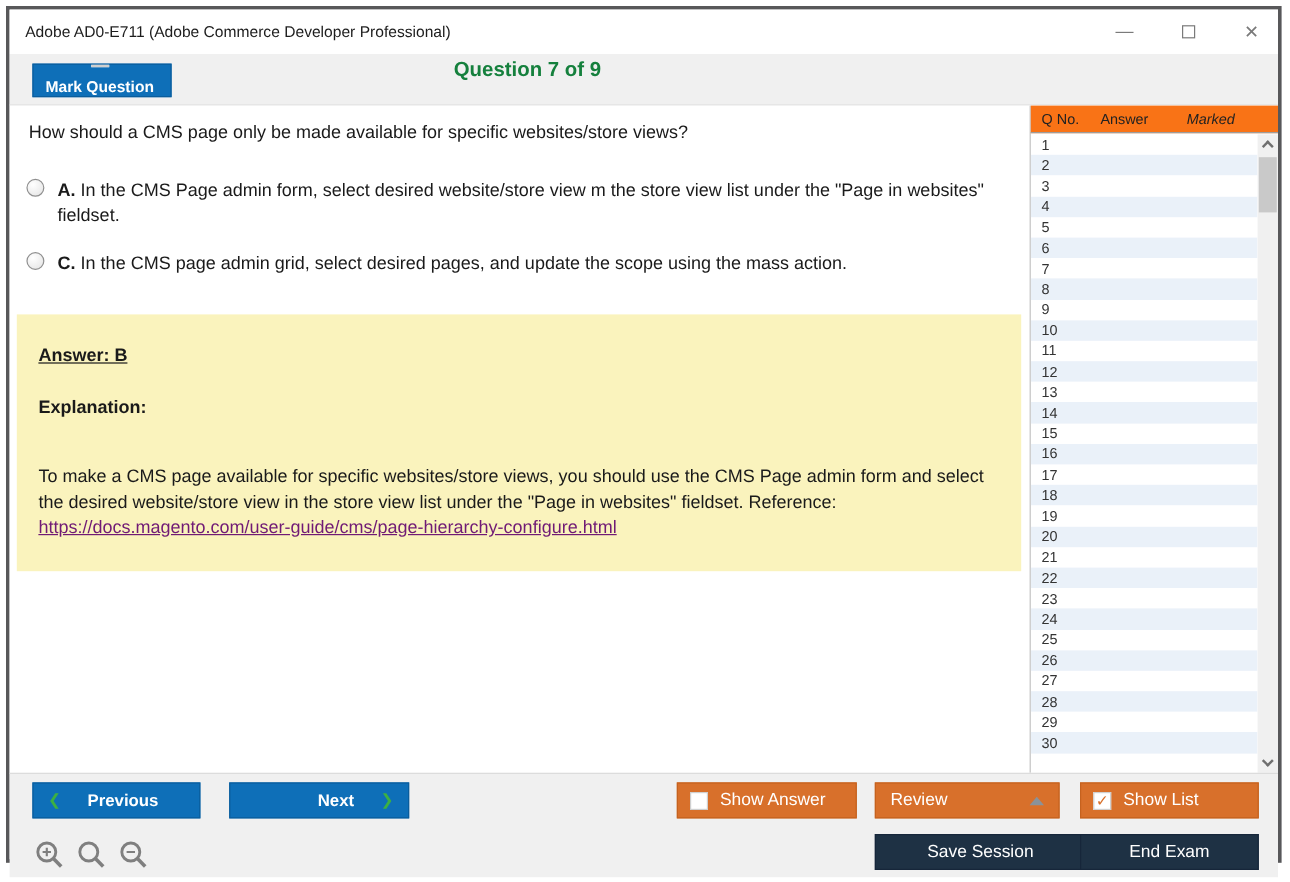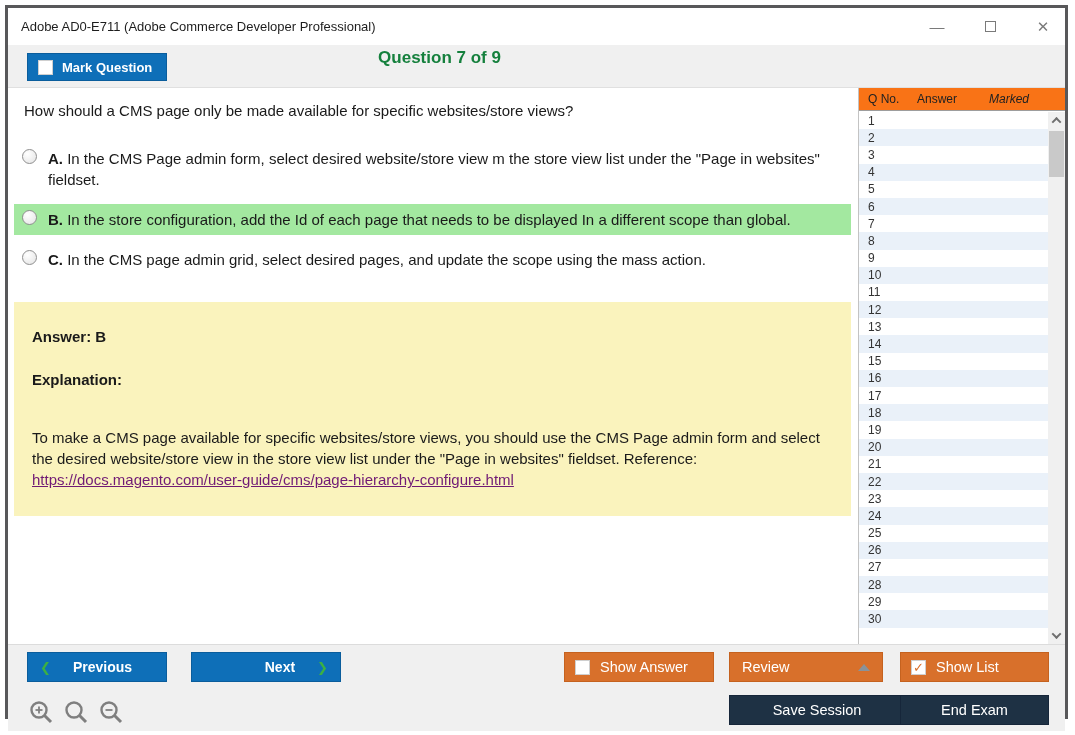--- a/index.html
+++ b/index.html
@@ -9,37 +9,37 @@
 
   
   .titlebar { position:relative; height:37px; background:#ffffff; }
   .title-text { position:absolute; left:13px; top:11px; font-size:13px; color:#1d1d1d; }
   .win-controls { position:absolute; right:12px; top:0; height:37px; display:flex; align-items:center; gap:33px; }
   .win-btn { width:20px; height:20px; display:flex; align-items:center; justify-content:center; color:#7a7a7a; font-size:15px; cursor:default; }
   .max-box { width:11px; height:11px; border:1px solid #7a7a7a; display:inline-block; }
 
   
   .headerbar { position:relative; height:43px; background:#f0f0f0; border-bottom:1px solid #e0e0e0; }
-  .btn-blue { position:absolute; left:19px; top:8px; height:28px; padding:0 14px 0 10px; background:#0e6fb8; border:1px solid #0a5d9c; color:#fff; font-weight:bold; font-size:13px; display:flex; align-items:center; gap:9px; cursor:pointer; }
+  .btn-blue { position:absolute; left:19px; top:8px; height:28px; padding:0 14px 0 10px; background:#0e6fb8; border:1px solid #0a5d9c; color:#fff; font-weight:bold; font-size:13px; display:flex; align-items:center; gap:9px; cursor:pointer;flex-direction:column; }
   .checkbox { width:15px; height:15px; background:#fff; border:1px solid #cfcfcf; display:inline-flex; align-items:center; justify-content:center; font-size:13px; line-height:1; }
   .q-counter { position:absolute; left:16px; right:210px; top:0; height:26px; display:flex; align-items:center; justify-content:center; font-weight:bold; font-size:17px; color:#15803d; }
 
   
   .main { position:relative; height:556px; background:#fff; display:flex; }
   .question-area { position:relative; width:850px; padding:14px 8px 0 14px; }
   .question-text { font-size:15px; color:#1a1a1a; padding-left:2px; }
   .options { margin-top:24px; }
   .option { display:flex; align-items:flex-start; padding:5px 2px 5px 8px; margin:0 0 9px -8px; width:837px; cursor:pointer; }
   .option.highlighted { background:#a3e8a0; }
   .radio { flex:0 0 15px; width:15px; height:15px; border:1px solid #8f8f8f; border-radius:50%; background:radial-gradient(circle at 35% 30%, #ffffff, #e3e3e3); margin:1px 11px 0 0; }
   .option-text { font-size:15px; color:#1a1a1a; line-height:1.4; }
   .option-text b { font-weight:bold; }
 
   .explanation { margin:27px 0 0 -8px; width:837px; background:#faf3bd; padding:24px 18px 26px 18px; font-size:15px; color:#1a1a1a; line-height:1.42; }
-  .exp-answer { font-weight:bold; }
+  .exp-answer { font-weight:bold;text-decoration:underline; }
   .exp-label { font-weight:bold; margin-top:22px; }
   .exp-body { margin-top:36px; }
   .exp-link { color:#701a75; text-decoration:underline; cursor:pointer; display:inline-block; }
 
   
   .sidebar { position:relative; flex:1; border-left:1px solid #c3c3c3; background:#fff; }
   .list-header { display:flex; height:23px; align-items:center; font-size:12px; color:#222; border-bottom:1px solid #9d9d9d; background:#f97316; }
   .col-qno { width:58px; padding-left:9px; }
   .col-answer { width:72px; }
   .col-marked { width:60px;font-style:italic; }
@@ -99,24 +99,20 @@
       <div class="q-counter">Question 7 of 9</div>
     </div>
 
     <div class="main">
       <div class="question-area">
         <div class="question-text">How should a CMS page only be made available for specific websites/store views?</div>
         <div class="options">
             <div class="option">
               <span class="radio"></span>
               <div class="option-text"><b>A. </b>In the CMS Page admin form, select desired website/store view m the store view list under the "Page in websites" fieldset.</div>
-            </div>
-            <div class="option highlighted">
-              <span class="radio"></span>
-              <div class="option-text"><b>B. </b>In the store configuration, add the Id of each page that needs to be displayed In a different scope than global.</div>
             </div>
             <div class="option">
               <span class="radio"></span>
               <div class="option-text"><b>C. </b>In the CMS page admin grid, select desired pages, and update the scope using the mass action.</div>
             </div>
           </div>
         <div class="explanation">
           <div class="exp-answer">Answer: B</div>
           <div class="exp-label">Explanation:</div>
           <div class="exp-body">To make a CMS page available for specific websites/store views, you should use the CMS Page admin form and select the desired website/store view in the store view list under the "Page in websites" fieldset. Reference:</div>

